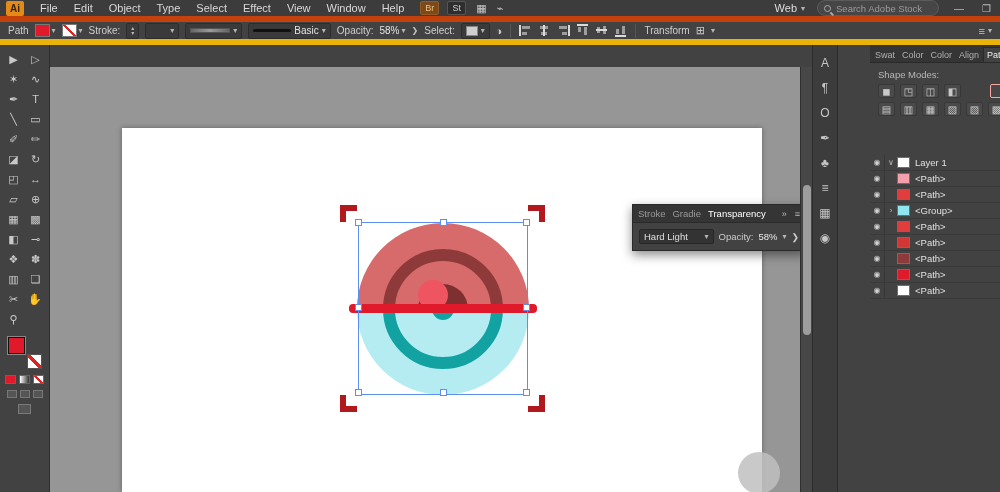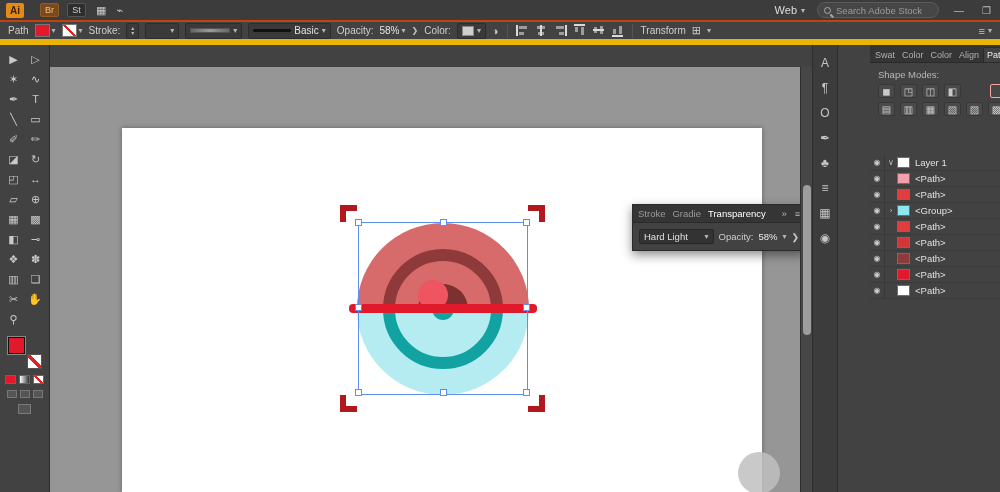--- a/index.html
+++ b/index.html
@@ -1,20 +1,20 @@
 <!DOCTYPE html>
 <html><head>
 <meta charset="utf-8">
 <style>
 *{box-sizing:border-box;margin:0;padding:0}
 body{font-family:"Liberation Sans",sans-serif;background:#2b2b2b}
 #root{position:relative;width:1000px;height:492px;overflow:hidden;background:#424242;color:#d6d6d6;font-size:11px}
 
 
-#menubar{position:absolute;left:0;top:0;width:1000px;height:22px;background:#3c3c3c;border-bottom:2px solid #c2410c;display:flex;align-items:center;padding:0 6px;z-index:10}
+#menubar{position:absolute;left:0;top:0;width:1000px;height:22px;background:#3c3c3c;border-bottom:6px solid #c2410c;display:flex;align-items:center;padding:0 6px;z-index:10}
 .ai-logo{width:18px;height:15px;background:#e68a17;color:#35230a;font-weight:bold;font-size:10px;display:flex;align-items:center;justify-content:center;border-radius:2px;margin-right:8px}
 .menus{display:flex}
 .menu-item{padding:3px 8px;font-size:11px;color:#d9d9d9;cursor:default}
 .mb-sq{width:19px;height:14px;border-radius:2px;font-size:9px;display:flex;align-items:center;justify-content:center;margin-left:8px}
 .br{background:#7a4a1d;color:#f0c080;border:1px solid #935c24}
 .st{background:#2e2e2e;color:#ccc;border:1px solid #555}
 .mb-ic{margin-left:10px;color:#c9c9c9;font-size:11px}
 .mb-right{margin-left:auto;display:flex;align-items:center;gap:12px}
 .ws{display:flex;gap:4px;align-items:center;color:#ddd;font-size:11px}
 .dd{font-size:8px;color:#b5b5b5}
@@ -122,20 +122,32 @@
 .llabel{font-size:9.5px;color:#e0e0e0;flex:1;white-space:nowrap;overflow:hidden}
 .lsel{position:absolute;right:1px;top:1px;bottom:1px;width:4px;background:#3a78e0}
 </style>
 </head>
 <body>
 
 <div id="root">
 
   <div id="menubar">
     <div class="ai-logo">Ai</div>
+    <div class="menus">
+
+    <span class="menu-item">File</span>
+        <span class="menu-item">Edit</span>
+        <span class="menu-item">Object</span>
+        <span class="menu-item">Type</span>
+        <span class="menu-item">Select</span>
+        <span class="menu-item">Effect</span>
+        <span class="menu-item">View</span>
+        <span class="menu-item">Window</span>
+        <span class="menu-item">Help</span>
+      </div>
     <span class="mb-sq br">Br</span>
     <span class="mb-sq st">St</span>
     <span class="mb-ic">▦</span>
     <span class="mb-ic">⌁</span>
     <div class="mb-right">
       <div class="ws">
         <span>Web</span>
         <span class="dd">▾</span>
       </div>
       <div class="search">
@@ -175,21 +187,21 @@
       <span class="bline"></span>
       <span class="cb-val">Basic</span>
       <span class="dd">▾</span>
     </div>
     <span class="cb-label">Opacity:</span>
     <div class="cb-dd">
       <span class="cb-val">58%</span>
       <span class="dd">▾</span>
     </div>
     <span class="cb-arrow">❯</span>
-    <span class="cb-label">Color:</span>
+    <span class="cb-label">Select:</span>
     <div class="cb-box">
       <span class="style-sw"></span>
       <span class="dd">▾</span>
     </div>
     <span class="cb-ic">◑</span>
     <span class="vsep"></span>
     <span class="ico-al al-l"></span>
     <span class="ico-al al-c"></span>
     <span class="ico-al al-r"></span>
     <span class="ico-al al-l av"></span>

